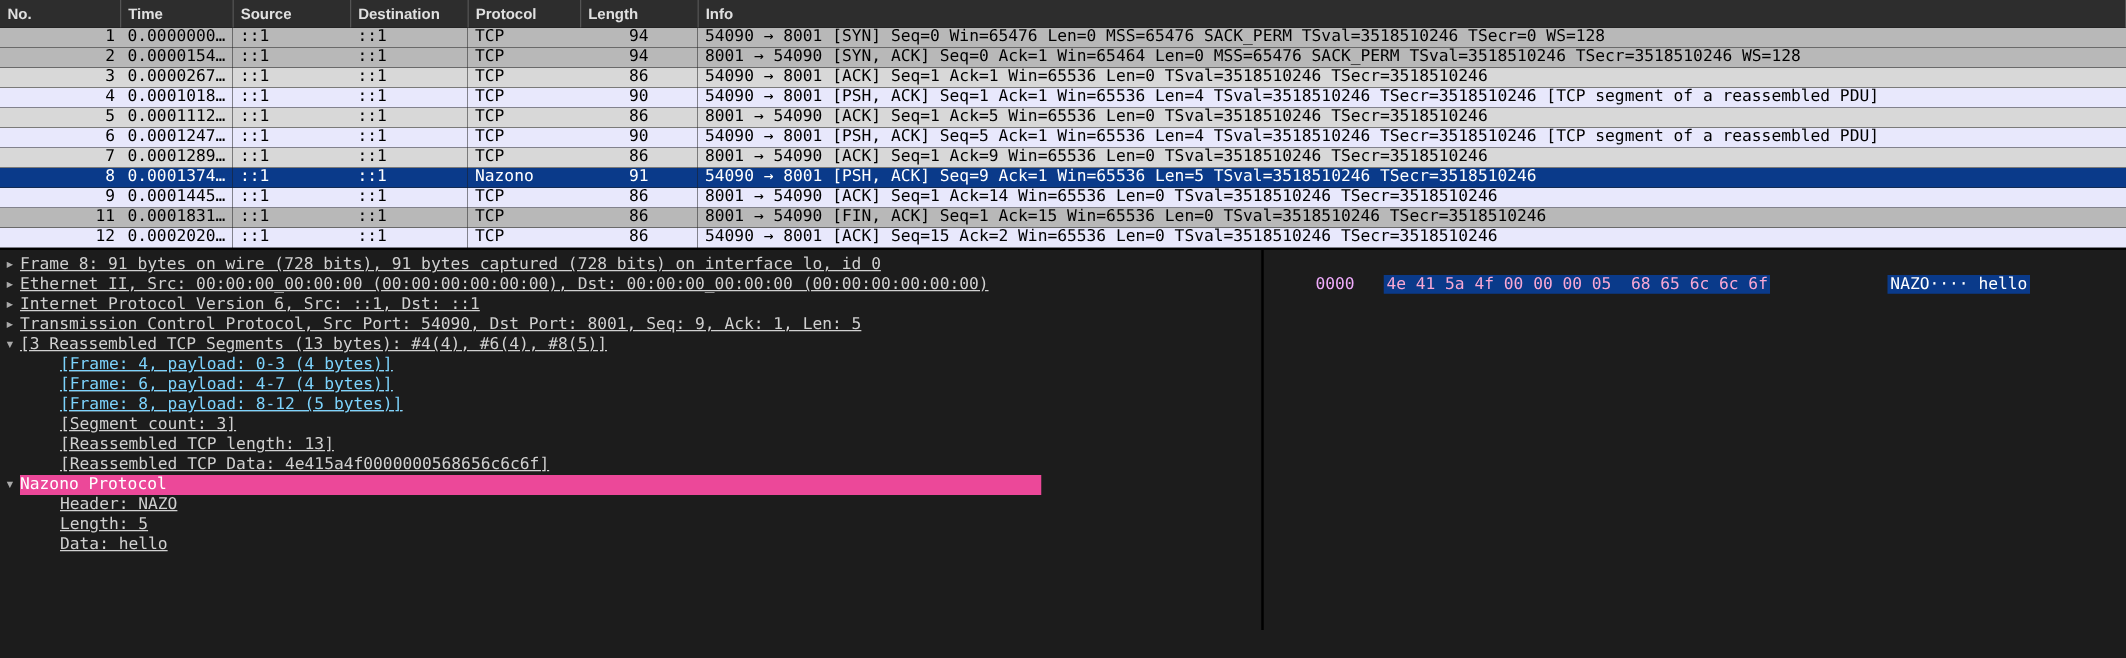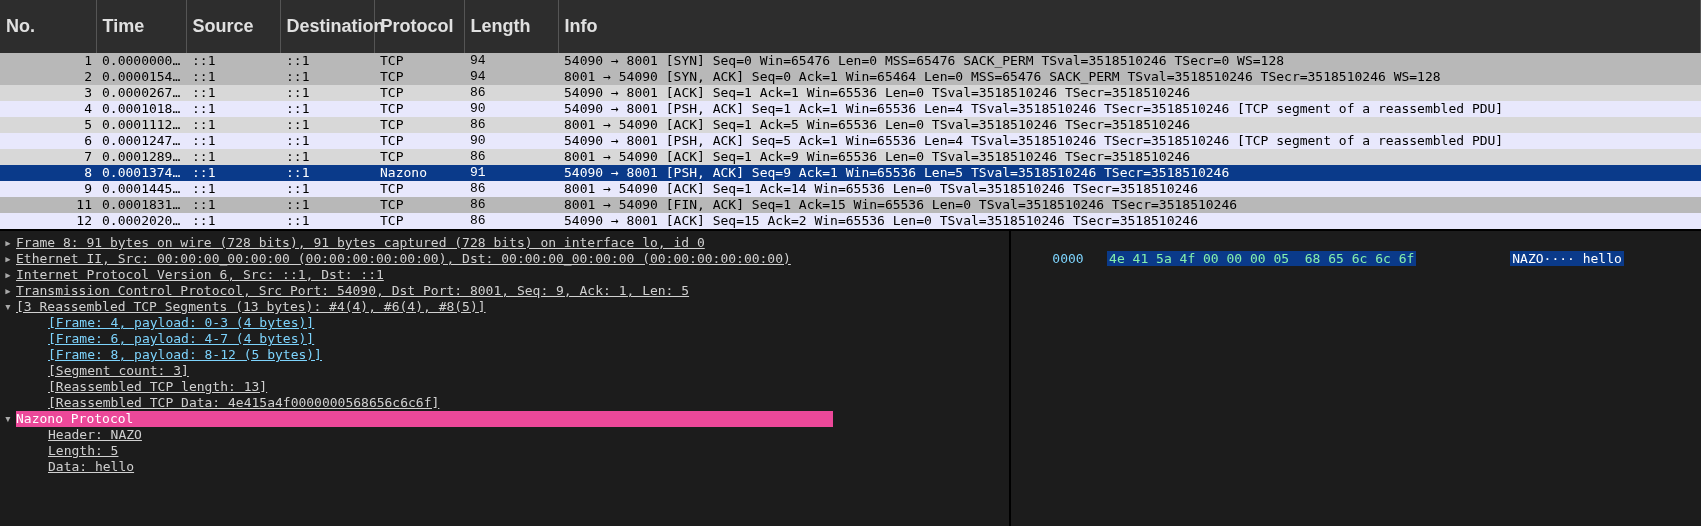--- a/index.html
+++ b/index.html
@@ -17,39 +17,39 @@
   border-bottom: 2px solid #000;
 }
 .packet-list table {
   width: 100%;
   border-collapse: collapse;
   table-layout: fixed;
 }
 .packet-list th {
   background: #2d2d2d;
   text-align: left;
-  padding: 16px 6px;
+  padding: 4px 6px;
   font-weight: bold;
   border-right: 1px solid #555;
   color: #e0e0e0;
   font-family: sans-serif;
-  font-size: 18px;
+  font-size: 12px;
 }
 .packet-list td {
   padding: 0 6px;
   white-space: nowrap;
   overflow: hidden;
   line-height: 16px;
 }
 .col-no { width: 96px; text-align: right; }
 .col-time { width: 90px; }
 .col-src { width: 94px; }
 .col-dst { width: 94px; }
 .col-proto { width: 90px; }
-.col-len { width: 94px; text-align: left; font-family: Liberation Mono, monospace; }
+.col-len { width: 94px; text-align: center; }
 .col-info { }
 tr.r-a td { background: #b8b8b8; color: #000; }
 tr.r-b td { background: #d8d8d8; color: #000; }
 tr.r-c td { background: #e8e8fc; color: #000; }
 tr.r-sel td { background: #0a3a8a; color: #fff; }
 .tree-line-cell {
   position: relative;
   padding-right: 4px !important;
 }
 .bottom-panes {
@@ -68,22 +68,22 @@
 .tri { display: inline-block; width: 12px; color: #aaa; }
 .link { color: #7dd3fc; text-decoration: underline; cursor: pointer; }
 .sel-tree { background: #ec4899; color: #fff; display: inline-block; }
 .indent2 { padding-left: 44px; }
 .hex-pane {
   width: 690px;
   padding: 4px 10px;
   line-height: 16px;
   white-space: pre;
 }
-.hex-offset { color: #7dd3fc; }
-.hex-bytes { background: #0a3a8a; color: #86efac; padding: 0 2px; }
+.hex-offset { color: #f0abfc; }
+.hex-bytes { background: #0a3a8a; color: #f9a8d4; padding: 0 2px; }
 .hex-ascii-hl { background: #0a3a8a; color: #fff; padding: 0 2px; }
 </style>
 </head>
 <body>
 
 <div class="packet-list">
 <table>
   <thead>
     <tr>
       <th class="col-no">No.</th>

